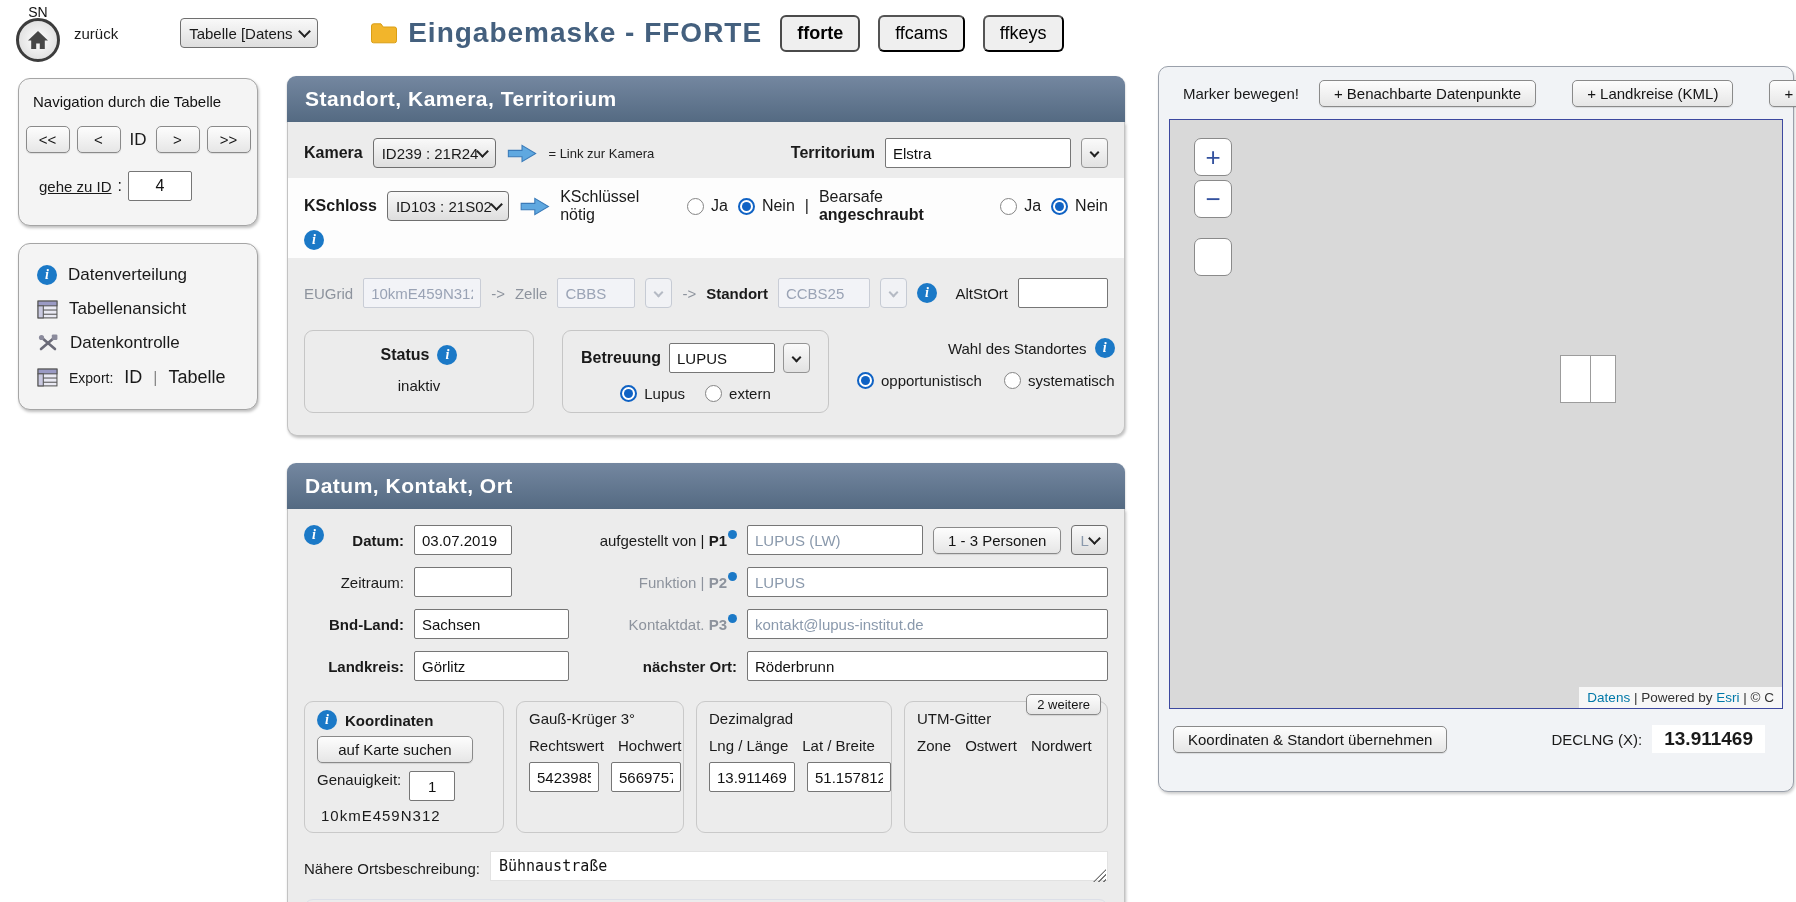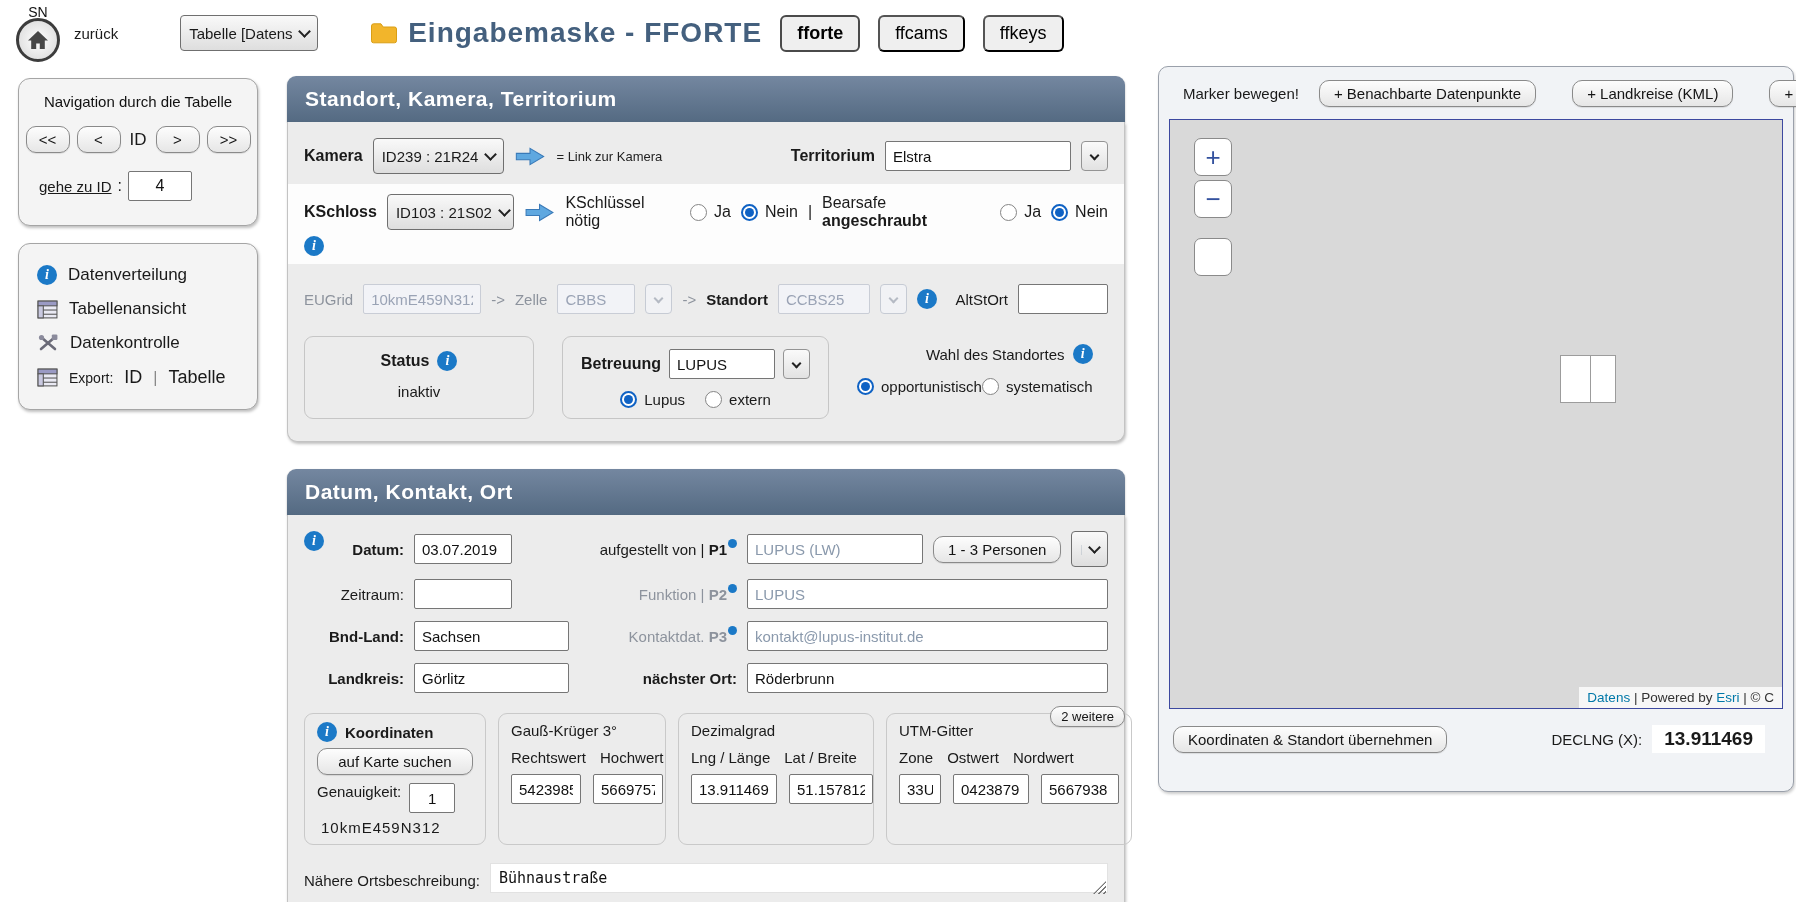--- a/index.html
+++ b/index.html
@@ -3,27 +3,27 @@
 <meta charset="utf-8">
 <style>
   * { margin:0; padding:0; box-sizing:border-box; }
   html,body { background:#fff; }
   body { font-family:"Liberation Sans", sans-serif; color:#1a1a1a; }
   .screen { position:relative; width:1796px; height:902px; background:#fff; overflow:hidden; }
 
   
   .btn { display:inline-flex; align-items:center; justify-content:center;
          background:linear-gradient(#fdfdfd,#e6e6e6); border:1px solid #8a8a8a;
-         border-radius:10px; padding:4px 14px; font-size:15px; color:#141414;
+         border-radius:5px; padding:4px 14px; font-size:15px; color:#141414;
          box-shadow:0 1px 1px rgba(0,0,0,.10); cursor:pointer; white-space:nowrap; }
   .txt { height:30px; border:1px solid #767676; border-radius:2px; background:#fff;
          padding:2px 7px; font-size:15px; font-family:"Liberation Sans",sans-serif; color:#111; }
   .txt.ghost { color:#8a99ac; }
   .txt.dis  { background:#f2f3f7; border-color:#c9cdd6; color:#9aa3b5; }
-  .selectbox { display:inline-flex; align-items:center; gap:8px; height:36px;
+  .selectbox { display:inline-flex; align-items:center; height:30px;
          background:linear-gradient(#f9f9f9,#dedede); border:1px solid #6f6f6f; border-radius:4px;
          padding:0 8px; font-size:15px; cursor:pointer; white-space:nowrap; overflow:hidden; }
   .chev { width:9px; height:9px; border-right:2px solid #222; border-bottom:2px solid #222;
           transform:rotate(45deg); margin-top:-4px; flex:none; }
   .ddbtn { width:27px; height:30px; flex:none; display:inline-flex; align-items:center; justify-content:center;
           background:linear-gradient(#fafafa,#e2e2e2); border:1px solid #949494; border-radius:4px; cursor:pointer; }
   .ddbtn .chev { width:7px; height:7px; margin-top:-2px; }
   .ddbtn.dis { background:#f1f2f5; border-color:#c6cbd4; }
   .ddbtn.dis .chev { border-color:#b5bac4; }
   .radio { width:17px; height:17px; border:1px solid #858585; border-radius:50%; background:#fff;
@@ -48,21 +48,21 @@
   .tsel span.lbl { overflow:hidden; white-space:nowrap; flex:1; }
   .folder { margin-left:52px; display:flex; align-items:center; }
   .title { font-size:28px; font-weight:bold; color:#44607e; letter-spacing:1px; margin-left:10px; white-space:nowrap; }
   .appbtn { margin-left:18px; padding:6px 15px; font-size:18px; border-radius:6px; }
   .appbtn.active { font-weight:bold; border:2px solid #4a4a4a; }
 
   
   .sidebar { position:absolute; left:18px; top:78px; width:240px; }
   .spanel { background:#f4f4f4; border:1px solid #a5a5a5; border-radius:12px; padding:14px;
             box-shadow:1px 2px 3px rgba(0,0,0,.25); margin-bottom:17px; }
-  .spanel h3 { font-size:15px; font-weight:normal; text-align:center; color:#111; }
+  .spanel h3 { font-size:15px; font-weight:normal; color:#111; }
   .navrow { display:flex; align-items:center; justify-content:center; gap:7px; margin:16px 0 18px; }
   .navbtn { padding:4px 10px; font-size:15px; min-width:44px; }
   .idlbl { font-size:17px; padding:0 2px; }
   .gotorow { display:flex; align-items:center; gap:6px; padding-left:6px; margin-bottom:10px; }
   .goto { font-size:15px; text-decoration:underline; cursor:pointer;text-align:right; }
   .gotoinput { width:64px; text-align:center; font-size:16px; }
   .editbtns { display:flex; gap:10px; margin:16px 0 12px; }
   .editbtns .btn { flex:1; }
   .blockbtn { width:100%; margin-bottom:12px; font-size:15px; padding:6px 0; }
   .savebtn { width:100%; font-size:20px; letter-spacing:5px; padding:14px 0; margin-bottom:4px; }
@@ -93,21 +93,21 @@
   .row-eugrid { padding-top:20px; padding-bottom:8px; font-size:15px; }
   .row-boxes { padding:14px 16px 22px; gap:28px; align-items:stretch; }
   .fbox { border:1px solid #c6c6c6; border-radius:9px; padding:10px 18px; }
   .statusbox { min-width:230px; text-align:center; }
   .statusbox .hd { display:inline-flex; align-items:center; gap:8px; font-size:16px; margin:4px 0 12px; }
   .statusval { font-size:15px; }
   .betrbox .hd { display:flex; align-items:center; gap:8px; margin:2px 0 12px; }
   .betrradios { display:flex; gap:20px; justify-content:center; font-size:15px; }
   .wahl { margin-left:auto; display:flex; flex-direction:column; align-items:flex-end; gap:14px; padding:8px 40px 0 0; }
   .wahl .hd { display:flex; align-items:center; gap:8px; font-size:15px; }
-  .wahl .opts { display:flex; font-size:15px; }
+  .wahl .opts { display:flex; gap:22px; font-size:15px; }
 
   .lab1 { width:100px; text-align:right; flex:none; font-size:15px; }
   .lab2 { width:215px; text-align:right; flex:none; font-size:15px; white-space:nowrap; }
   .w95 { width:98px; flex:none; }
   .w150 { width:155px; flex:none; }
   .w172 { width:176px; flex:none; }
   .grow { flex:1; }
   .drow1 { padding-top:16px; }
 
   .kboxes { display:flex; gap:12px; padding:14px 16px 10px; align-items:stretch; }
@@ -451,25 +451,20 @@
           </div>
 
           <div class="kbox kbox4">
             <button class="btn more">2 weitere</button>
             <div class="ktitle">UTM-Gitter</div>
             <div class="kcols">
               <span>Zone</span>
               <span>Ostwert</span>
               <span>Nordwert</span>
             </div>
-            <div class="kvals">
-              <input class="txt" style="width: 42px;" value="33U">
-              <input class="txt" style="width: 76px;" value="0423879">
-              <input class="txt" style="width: 78px;" value="5667938">
-            </div>
           </div>
         </div>
 
         <div class="row ortrow">
           <span class="ortlab">Nähere Ortsbeschreibung:</span>
           <div class="orta">
             <textarea class="orttext" style="">Bühnaustraße</textarea>
             <span class="rsz"></span>
           </div>
         </div>

